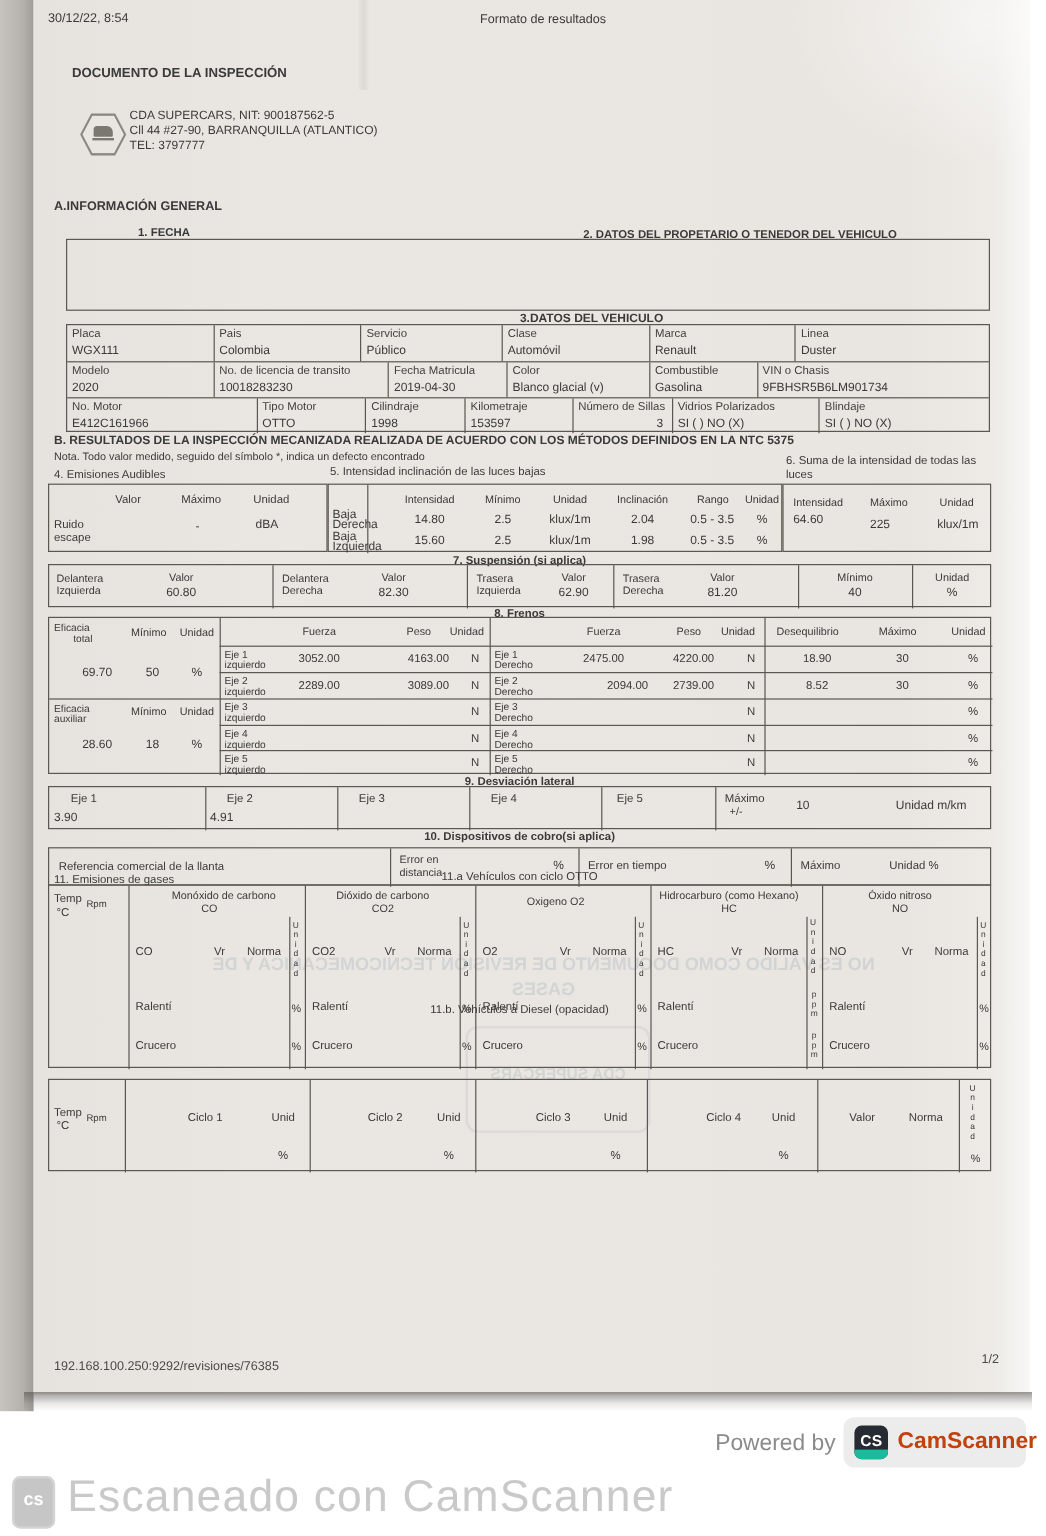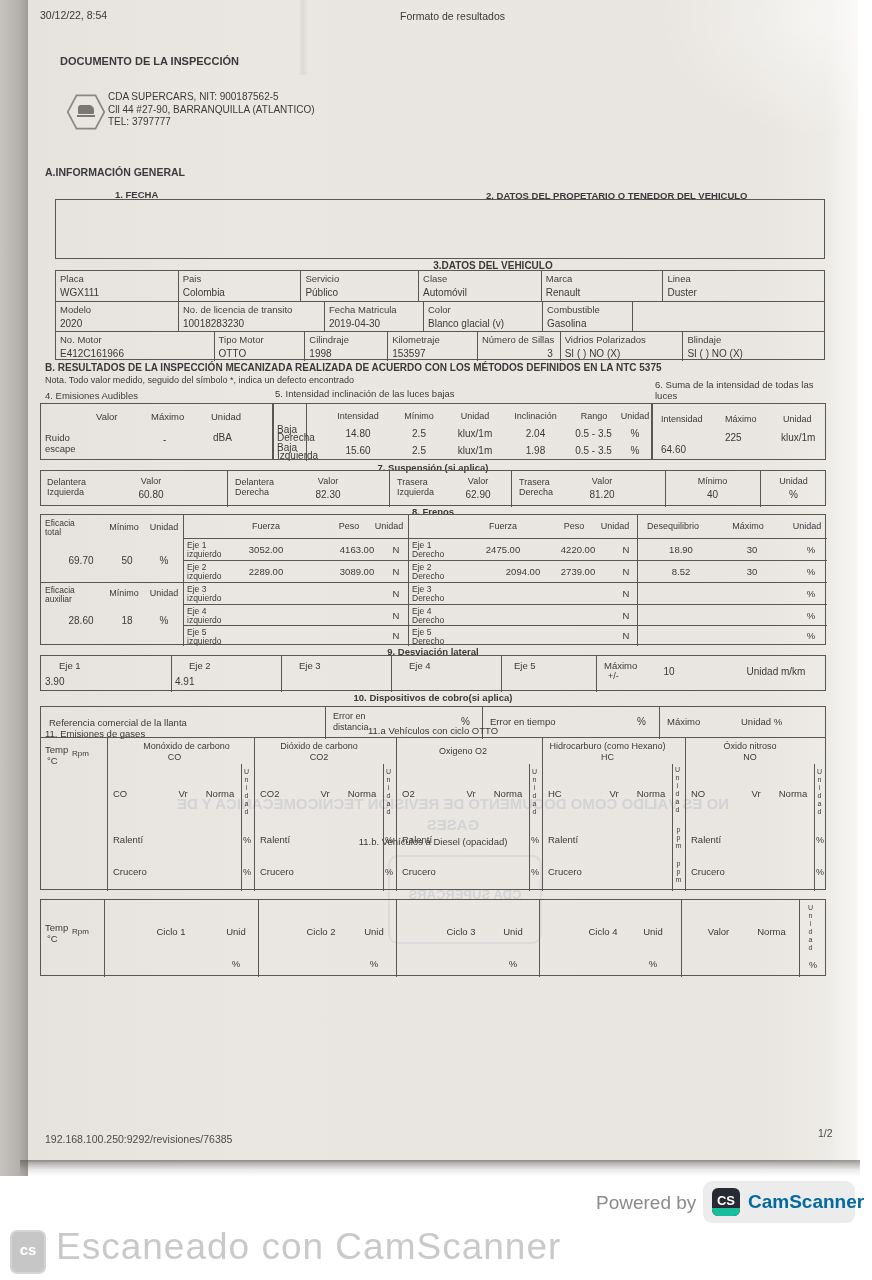--- a/index.html
+++ b/index.html
@@ -109,20 +109,24 @@
           <div class="cv">2019-04-30</div>
         </div>
       <div class="cell" style="width:119px">
           <div class="cl">Color</div>
           <div class="cv">Blanco glacial (v)</div>
         </div>
       <div class="cell" style="width:90px">
           <div class="cl">Combustible</div>
           <div class="cv">Gasolina</div>
         </div>
+      <div class="cell last" style="width:193px">
+          <div class="cl">VIN o Chasis</div>
+          <div class="cv">9FBHSR5B6LM901734</div>
+        </div>
     </div>
     <div class="trow" style="height:30px;border-top:1px solid #5b564f">
       <div class="cell" style="width:159px">
           <div class="cl">No. Motor</div>
           <div class="cv">E412C161966</div>
         </div>
       <div class="cell" style="width:91px">
           <div class="cl">Tipo Motor</div>
           <div class="cv">OTTO</div>
         </div>
@@ -192,21 +196,21 @@
     <span class="a c" style="left:176px;top:41px;width:50px">klux/1m</span>
     <span class="a c" style="left:234px;top:41px;width:55px">1.98</span>
     <span class="a c" style="left:292px;top:41px;width:55px">0.5 - 3.5</span>
     <span class="a c" style="left:346px;top:41px;width:30px">%</span>
   </div>
 
   <div class="tb" style="left:624px;top:403px;width:174px;height:57px">
     <span class="a s9" style="left:8px;top:10px">Intensidad</span>
     <span class="a s9" style="left:72px;top:10px">Máximo</span>
     <span class="a s9" style="left:130px;top:10px">Unidad</span>
-    <span class="a" style="left:8px;top:40px">64.60</span>
+    <span class="a" style="left:8px;top:24px">64.60</span>
     <span class="a" style="left:72px;top:28px">225</span>
     <span class="a" style="left:128px;top:28px">klux/1m</span>
   </div>
 
   <div class="a b c lab" style="left:305px;top:462px;width:200px">7. Suspensión (si aplica)</div>
   <div class="tb" style="left:12px;top:470px;width:786px;height:36px">
     <div class="ln" style="left:186px;top:0;width:1px;height:36px"></div>
     <div class="ln" style="left:348px;top:0;width:1px;height:36px"></div>
     <div class="ln" style="left:470px;top:0;width:1px;height:36px"></div>
     <div class="ln" style="left:624px;top:0;width:1px;height:36px"></div>
@@ -238,21 +242,21 @@
     <div class="ln" style="left:142px;top:0;width:1px;height:131px"></div>
     <div class="ln" style="left:367px;top:0;width:1px;height:131px"></div>
     <div class="ln" style="left:596px;top:0;width:1px;height:131px"></div>
     <div class="ln" style="left:142px;top:23px;width:644px;height:1px"></div>
     <div class="ln" style="left:142px;top:45px;width:644px;height:1px"></div>
     <div class="ln" style="left:0;top:67px;width:786px;height:1px"></div>
     <div class="ln" style="left:142px;top:89px;width:644px;height:1px"></div>
     <div class="ln" style="left:142px;top:110px;width:644px;height:1px"></div>
 
     <span class="a s8" style="left:4px;top:3px">Eficacia</span>
-    <span class="a s8" style="left:4px;top:12px">total</span>
+    <span class="a s8" style="left:20px;top:12px">total</span>
     <span class="a s9 c" style="left:58px;top:7px;width:50px">Mínimo</span>
     <span class="a s9 c" style="left:102px;top:7px;width:42px">Unidad</span>
     <span class="a c" style="left:10px;top:40px;width:60px">69.70</span>
     <span class="a c" style="left:66px;top:40px;width:40px">50</span>
     <span class="a c" style="left:108px;top:40px;width:30px">%</span>
 
     <span class="a s8" style="left:4px;top:70px">Eficacia</span>
     <span class="a s8" style="left:4px;top:79px">auxiliar</span>
     <span class="a s9 c" style="left:58px;top:73px;width:50px">Mínimo</span>
     <span class="a s9 c" style="left:102px;top:73px;width:42px">Unidad</span>
@@ -473,19 +477,19 @@
 </div>
 
 <div class="a" style="left:20px;top:1160px;width:840px;height:16px;background:linear-gradient(180deg,rgba(75,70,65,.55),rgba(75,70,65,.12) 60%,transparent)"></div>
 
 <div class="a" style="left:596px;top:1192px;font-size:19px;color:#8b8b8b">Powered by</div>
 <div class="a" style="left:703px;top:1181px;width:152px;height:42px;background:#ececec;border-radius:9px">
   <div class="a" style="left:9px;top:7px;width:28px;height:28px;background:#262a33;border-radius:6px;overflow:hidden">
     <div class="a" style="left:0;bottom:0;width:28px;height:8px;background:#19bc9c"></div>
     <div class="a c" style="left:0;top:5px;width:28px;color:#fff;font-weight:bold;font-size:13px">CS</div>
   </div>
-  <div class="a" style="left:45px;top:10px;font-size:19px;font-weight:600;color:#0369a1">CamScanner</div>
+  <div class="a" style="left:45px;top:10px;font-size:19px;font-weight:600;color:#c2410c">CamScanner</div>
 </div>
 
 <div class="a" style="left:10px;top:1230px;width:36px;height:44px;background:#c6c6c6;border-radius:7px;border:2px solid #d4d4d4;box-sizing:border-box">
   <div class="a c" style="left:0;top:9px;width:32px;color:#fff;font-size:15px;font-weight:bold">cs</div>
 </div>
 <div class="a nw" style="left:56px;top:1226px;font-size:37px;color:#c9c9c9;letter-spacing:1px">Escaneado con CamScanner</div>
 
 </body></html>

